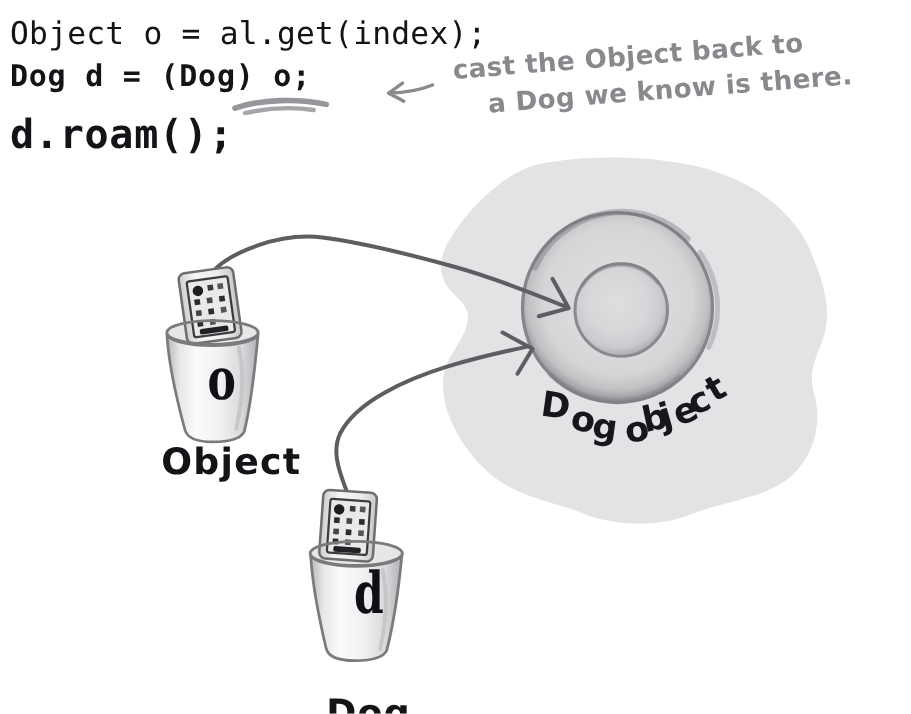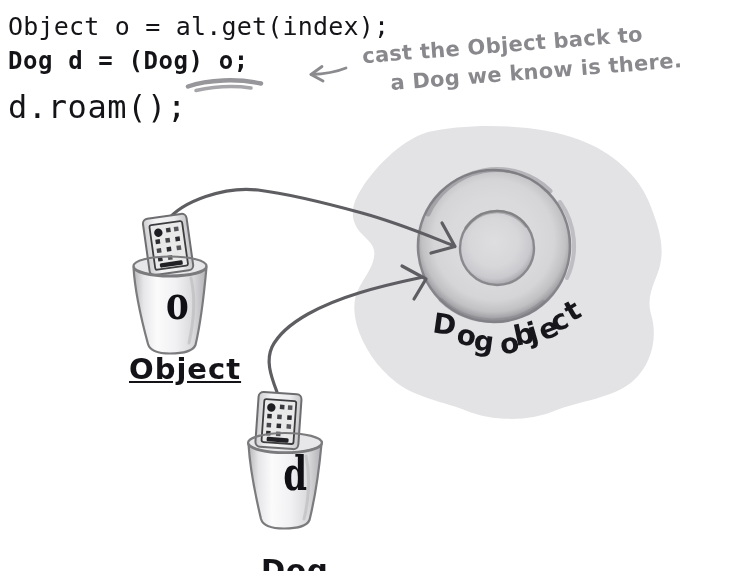--- a/index.html
+++ b/index.html
@@ -8,39 +8,39 @@
     overflow:hidden;font-family:"DejaVu Sans",sans-serif;
   }
   .stage svg{position:absolute;left:0;top:0;}
   
   .code-line{
     position:absolute;left:8px;white-space:pre;color:#141418;
     font-family:"DejaVu Sans Mono","Liberation Mono",monospace;
   }
   .code-1{top:12px;font-size:25px;font-weight:normal;letter-spacing:.2px;}
   .code-2{top:47px;font-size:24px;font-weight:bold;letter-spacing:.6px;}
-  .code-3{top:88px;font-size:32px;font-weight:normal;letter-spacing:.6px;}
+  .code-3{top:88px;font-size:32px;font-weight:bold;letter-spacing:.6px;}
   
   .annotation{
     position:absolute;left:360px;top:15px;width:348px;
     transform:rotate(-4.5deg);transform-origin:100% 0;
     color:#7f7f84;font-size:21px;line-height:29px;letter-spacing:.3px;
     font-weight:bold;opacity:.92;
   }
   .annotation .a2{margin-left:26px;}
   
   .cup-letter{
     position:absolute;color:#101014;font-family:"DejaVu Serif","Liberation Serif",serif;
     font-weight:bold;line-height:1;
   }
   .letter-o{left:162px;top:280px;font-size:46px;transform:scaleX(.74);}
   .letter-d{left:279px;top:451px;font-size:46px;transform:scaleX(.74);}
   .type-label{
     position:absolute;color:#141418;font-size:29px;font-weight:bold;
-    letter-spacing:1px;line-height:1;text-decoration:underline;
+    letter-spacing:1px;line-height:1;
   }
   .label-object{left:129px;top:355px;}
   .label-dog{left:261px;top:556px;}
   .arc-letter{
     position:absolute;color:#16161b;font-size:28px;font-weight:bold;line-height:1;
   }
 </style>
 </head>
 <body>
 

